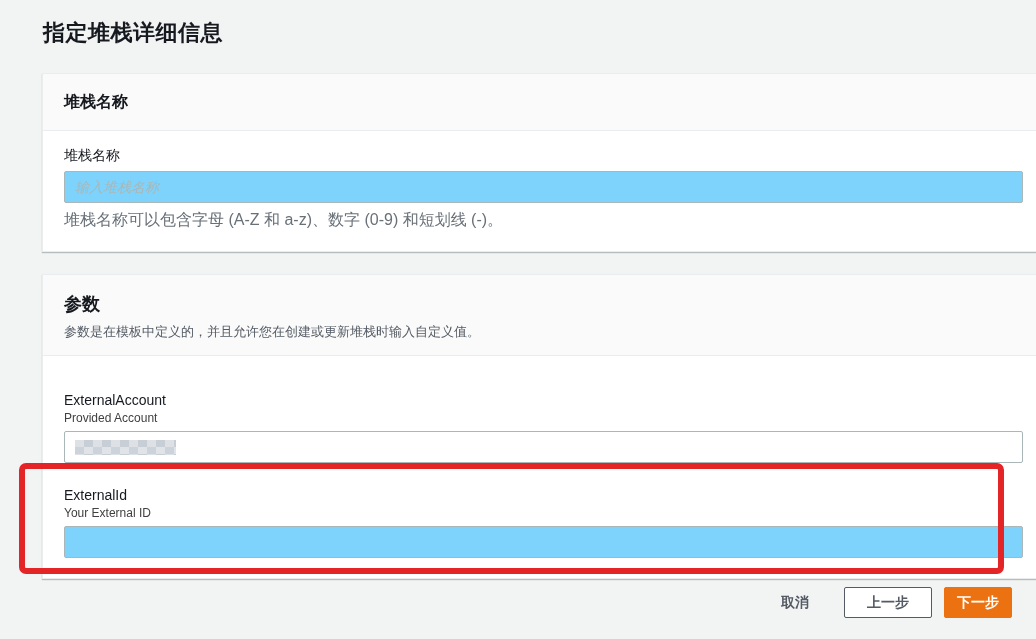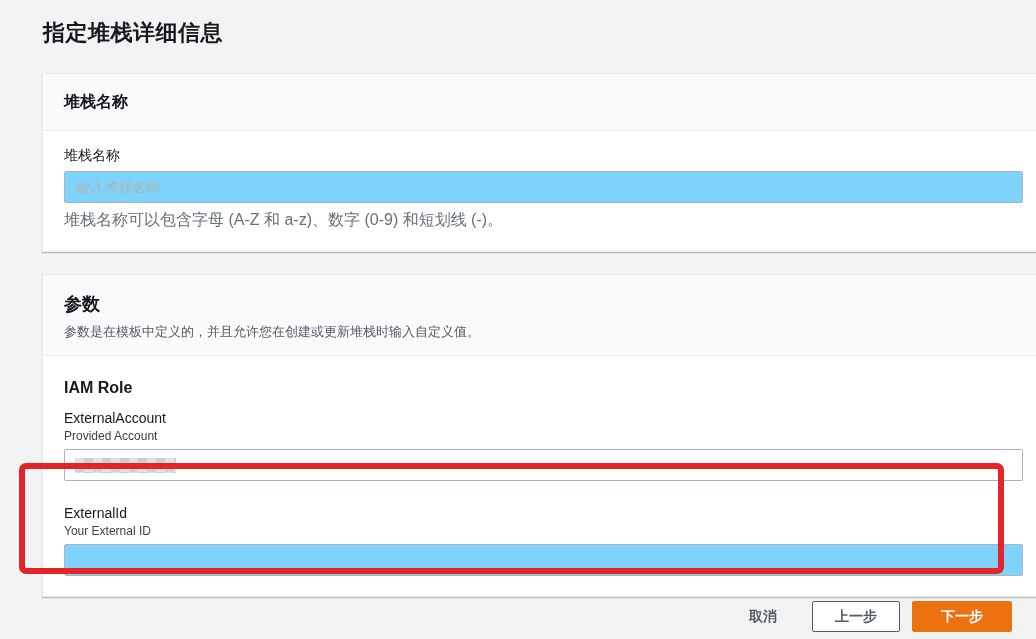--- a/index.html
+++ b/index.html
@@ -105,21 +105,21 @@
     width: 985px;
     height: 111px;
     border: 6px solid #e32528;
     border-radius: 7px;
     pointer-events: none;
     z-index: 10;
   }
 
   .footer {
     position: absolute;
-    top: 601px;
+    top: 587px;
     right: 24px;
     display: flex;
     align-items: center;
   }
   .btn {
     height: 31px;
     font-family: "Liberation Sans", sans-serif;
     font-size: 14px;
     font-weight: 700;
     border-radius: 2px;
@@ -136,21 +136,21 @@
     background: #ffffff;
     border: 1px solid #545b64;
     color: #545b64;
     width: 88px;
     margin-right: 12px;
   }
   .btn-primary {
     background: #ec7211;
     border: 1px solid #ec7211;
     color: #ffffff;
-    width: 100px;
+    width: 68px;
   }
 </style>
 </head>
 <body>
 
 <div class="page">
 
   <h1 class="page-title">指定堆栈详细信息</h1>
 
   <section class="card card-1">
@@ -163,21 +163,20 @@
       <div class="hint">堆栈名称可以包含字母 (A-Z 和 a-z)、数字 (0-9) 和短划线 (-)。</div>
     </div>
   </section>
 
   <section class="card card-2">
     <div class="card-header">
       <span class="hdr">参数</span>
       <div class="card-desc">参数是在模板中定义的，并且允许您在创建或更新堆栈时输入自定义值。</div>
     </div>
     <div class="card-body">
-      <div class="group-title">IAM Role</div>
 
       <div class="param-field">
         <div class="field-label">ExternalAccount</div>
         <div class="field-sublabel">Provided Account</div>
         <div class="readonly-input">
           <span class="redacted"></span>
         </div>
       </div>
 
       <div class="param-field second">

